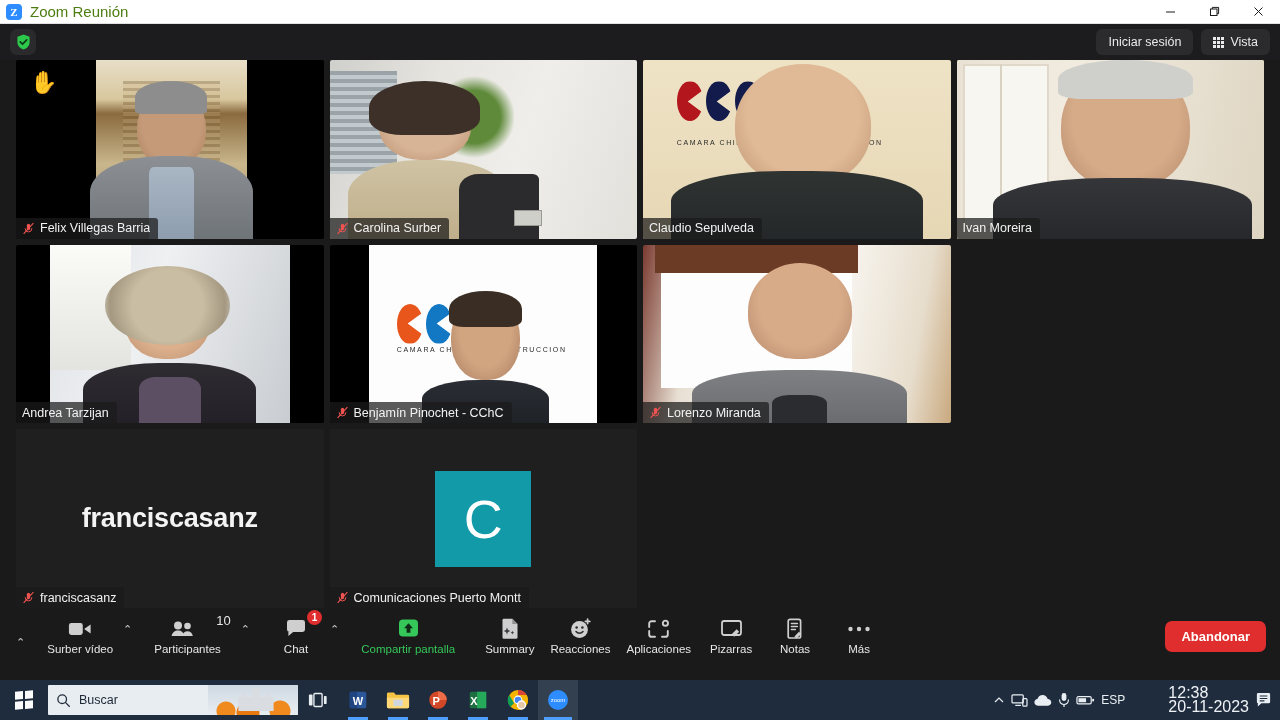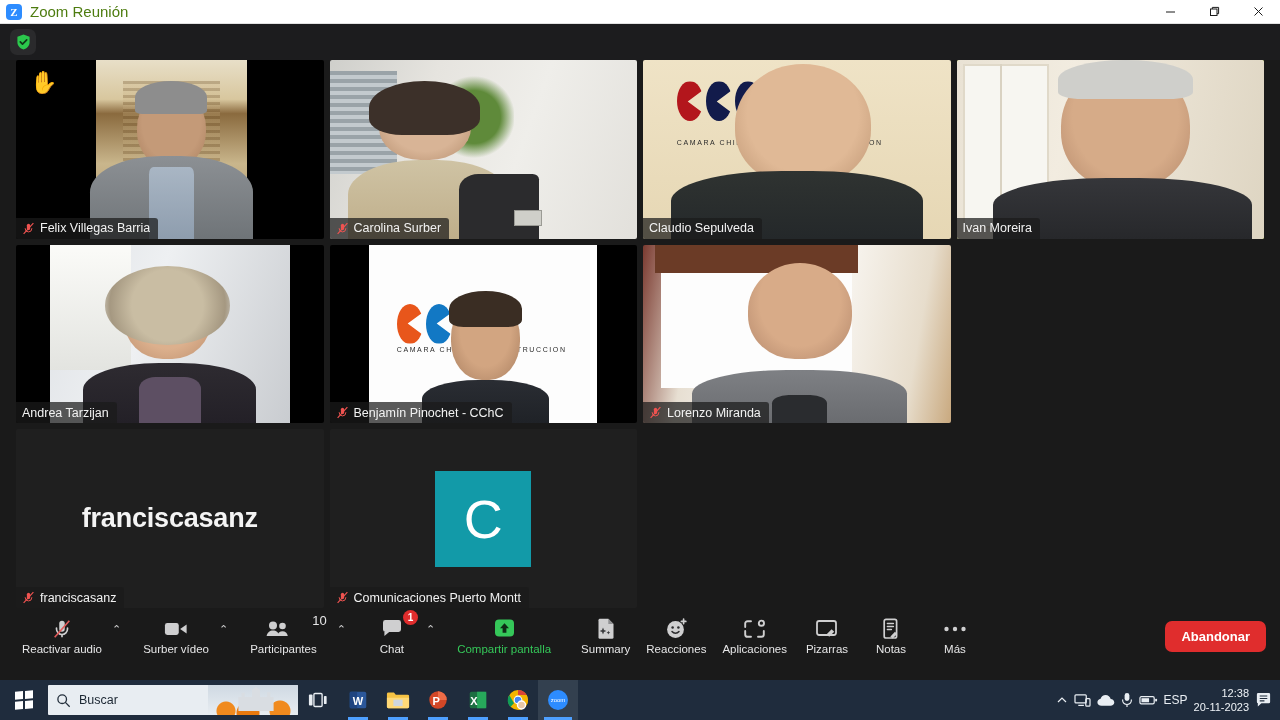--- a/index.html
+++ b/index.html
@@ -146,21 +146,21 @@
   .castle{
     position:absolute; left:28px; top:2px; width:40px; height:24px;
     background:#d9dde2;
     clip-path: polygon(6% 100%, 6% 42%, 14% 42%, 14% 24%, 22% 24%, 22% 42%, 40% 42%, 40% 12%, 50% 0, 60% 12%, 60% 42%, 78% 42%, 78% 22%, 86% 22%, 86% 42%, 94% 42%, 94% 100%);
   }
   .tbicon{ width:40px; height:40px; display:flex; align-items:center; justify-content:center; position:relative; }
   .tbicon.active{ background:#33404f; }
   .tbicon.active:after{ content:""; position:absolute; bottom:0; left:6px; right:6px; height:3px; background:#4ea0ff; }
   .tbicon.open:after{ content:""; position:absolute; bottom:0; left:10px; right:10px; height:3px; background:#4ea0ff; }
   .tray{ margin-left:auto; display:flex; align-items:center; gap:6px; padding-right:8px; color:#e9eef3; }
-  .clock{ font-size:11px; line-height:14px; text-align:right; color:#eef2f6; }
+  .clock{ font-size:16px; line-height:14px; text-align:left; color:#eef2f6;margin-left:37px; }
   .tray-ico{ display:flex; align-items:center; justify-content:center; }
 </style>
 </head>
 <body>
 
 <div class="titlebar">
   <div class="tb-logo">Z</div>
   <div class="tb-title">Zoom Reunión</div>
   <div class="tb-spacer"></div>
   <div class="tb-btn">
@@ -181,20 +181,39 @@
       </svg>
   </div>
 </div>
 
 <div class="meet-header">
   <div class="shield">
     <svg width="15" height="16" viewBox="0 0 15 16">
       <path d="M7.5 0.6 13.6 2.8v5.1c0 4-2.6 6.4-6.1 7.5C4 14.3 1.4 11.9 1.4 7.9V2.8z" fill="#2BC84C"></path>
       <path d="M4.3 7.9l2.2 2.3 4.2-4.3" fill="none" stroke="#0f3a18" stroke-width="1.7" stroke-linecap="round" stroke-linejoin="round"></path>
     </svg>
+  </div>
+  <div class="hdr-right">
+    <div class="hdr-pill">
+      <span>Iniciar sesión</span>
+    </div>
+    <div class="hdr-pill">
+      <span class="grid-ico">
+          <i></i>
+          <i></i>
+          <i></i>
+          <i></i>
+          <i></i>
+          <i></i>
+          <i></i>
+          <i></i>
+          <i></i>
+        </span>
+      <span>Vista</span>
+    </div>
   </div>
 </div>
 
 <div class="stage">
 
   <div class="tile">
     <div class="vid letterbox">
       <div class="inner" style="left:26%;right:25%;background:linear-gradient(180deg,#e8dfc8 0%,#d8c79e 22%,#8a6a3e 30%,#c9b68c 58%,#a98f63 100%);">
         <div class="scene" style="background:repeating-linear-gradient(180deg,rgba(120,90,50,.35) 0 3px, rgba(200,175,130,.25) 3px 7px); top:12%; bottom:42%; left:18%; right:18%;"></div>
         <div class="head" style="width:46%;height:44%;left:27%;top:16%;background:radial-gradient(ellipse at 50% 42%, #c49a78 0 60%, #a97f5e 100%);"></div>
@@ -356,31 +375,20 @@
       <span class="nm">Comunicaciones Puerto Montt</span>
     </div>
   </div>
 
   <div class="tile empty"></div>
 </div>
 
 <div class="toolbar">
 
   <div class="group">
-    <div class="tool">
-      <span class="ic">
-        <svg width="22" height="22" viewBox="0 0 24 24">
-            <path d="M12 3a3 3 0 0 1 3 3v6a3 3 0 0 1-6 0V6a3 3 0 0 1 3-3z" fill="#cfcfd0"></path>
-            <path d="M6 11v1a6 6 0 0 0 12 0v-1" fill="none" stroke="#cfcfd0" stroke-width="1.8" stroke-linecap="round"></path>
-            <line x1="12" y1="18" x2="12" y2="21" stroke="#cfcfd0" stroke-width="1.8"></line>
-            <line x1="4" y1="21" x2="20" y2="3" stroke="#E05A5A" stroke-width="1.8"></line>
-          </svg>
-      </span>
-      <span class="lbl">Reactivar audio</span>
-    </div>
     <span class="chev">⌃</span>
   </div>
 
   <div class="group">
     <div class="tool">
       <span class="ic">
         <svg width="24" height="18" viewBox="0 0 26 18">
             <rect x="1" y="2.5" width="15" height="13" rx="2.6" fill="#cfcfd0"></rect>
             <path d="M17.5 9 24.5 4.2v9.6z" fill="#cfcfd0"></path>
           </svg>

